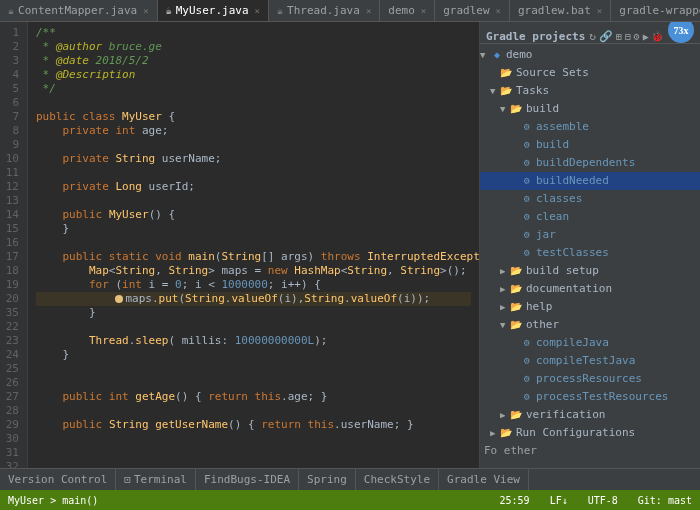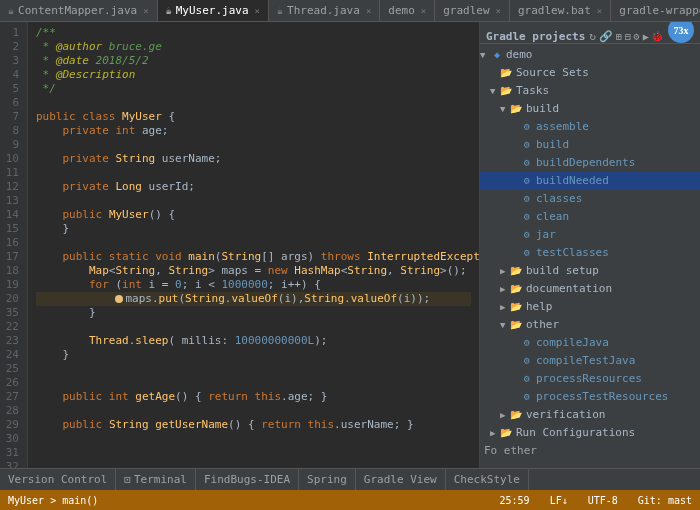--- a/index.html
+++ b/index.html
@@ -139,21 +139,21 @@
       align-items: center;
       justify-content: center;
       font-weight: bold;
       margin-left: auto;
       font-family: Liberation Serif, serif;
     }
 
     
     .status-bar {
       height: 20px;
-      background: #a16207;
+      background: #4d7c0f;
       display: flex;
       align-items: center;
       padding: 0 8px;
       font-size: 10px;
       color: #fff;
       gap: 10px;
     }
     .status-bar .status-item { display: flex; align-items: center; gap: 3px; }
 
     
@@ -507,24 +507,24 @@
     <span>⊡</span>
     <span>Terminal</span>
   </div>
   <div class="bottom-tab">
     <span>FindBugs-IDEA</span>
   </div>
   <div class="bottom-tab">
     <span>Spring</span>
   </div>
   <div class="bottom-tab">
+    <span>CheckStyle</span>
+  </div>
+  <div class="bottom-tab">
     <span>Gradle View</span>
-  </div>
-  <div class="bottom-tab">
-    <span>CheckStyle</span>
   </div>
 </div>
 
 <div class="status-bar">
   <div class="status-item">
     <span>MyUser &gt; main()</span>
   </div>
   <div style="margin-left:auto; display:flex; gap:20px; align-items:center;">
     <span>25:59</span>
     <span>LF↓</span>

